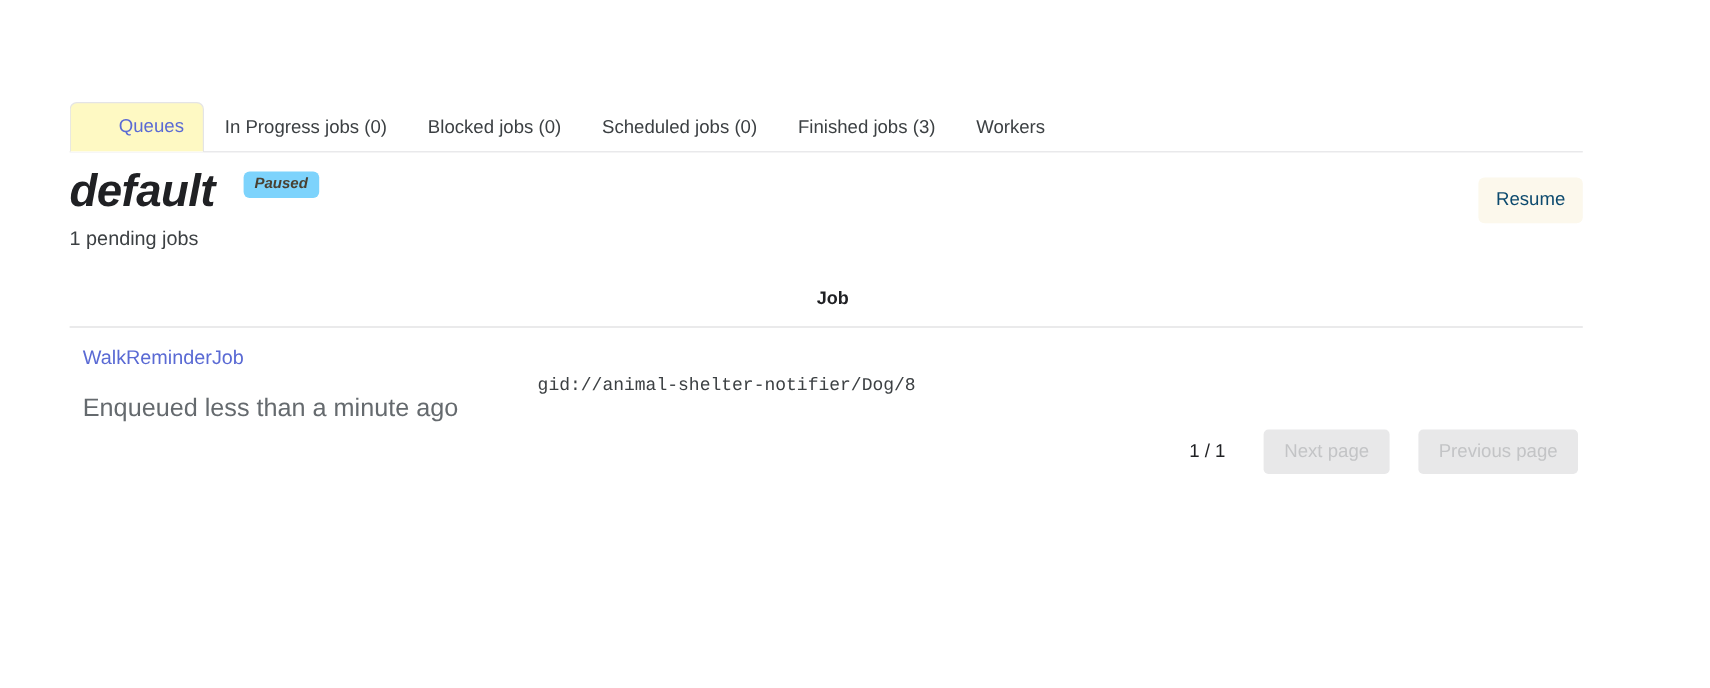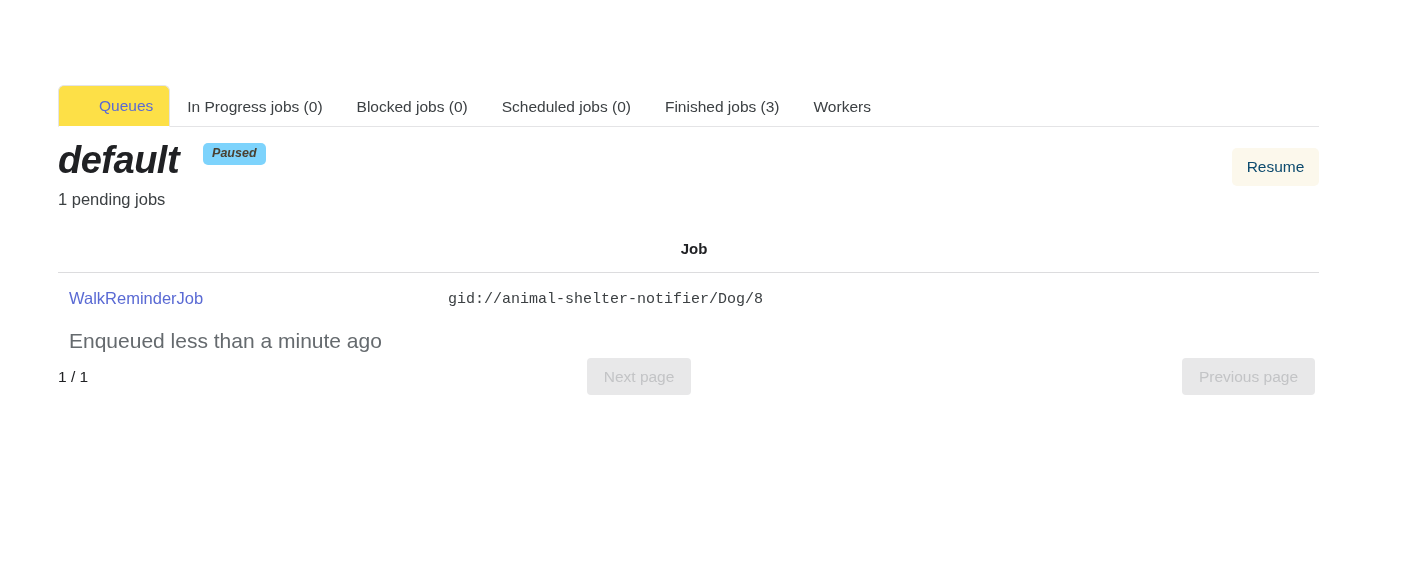--- a/index.html
+++ b/index.html
@@ -46,21 +46,21 @@
     border-bottom: none;
     background: transparent;
     white-space: nowrap;
     cursor: pointer;
     position: relative;
     top: 1px;
     border-radius: 6px 6px 0 0;
   }
   .tab.active {
     color: #5a6ad4;
-    background: #fde047;
+    background: #fef9c3;
     border-color: #e4e4e6;
     border-bottom: 1px solid #ffffff;
     padding-left: 40px;
   }
 
   
   .heading-row {
     position: absolute;
     left: 58px;
     top: 141px;
@@ -130,21 +130,21 @@
     box-sizing: border-box;
     text-align: center;
   }
   .th {
     font-size: 15px;
     font-weight: bold;
     color: #202124;
   }
   .row {
     display: flex;
-    align-items: flex-start;
+    align-items: center;
     padding: 14px 0 0 11px;
     box-sizing: border-box;
   }
   .cell-job {
     width: 379px;
     flex: 0 0 379px;
   }
   .job-link {
     font-size: 16.5px;
     color: #5a6ad4;
@@ -167,21 +167,21 @@
     padding-top: 2px;
   }
 
   
   .pagination {
     position: absolute;
     left: 58px;
     top: 358px;
     width: 1257px;
     display: flex;
-    justify-content: space-between;
+    justify-content: flex-end;
     align-items: center;
     gap: 24px;
   }
   .page-count {
     font-size: 15.5px;
     color: #202124;
     margin-right: 8px;
   }
   .page-button {
     background: #e8e8e9;

